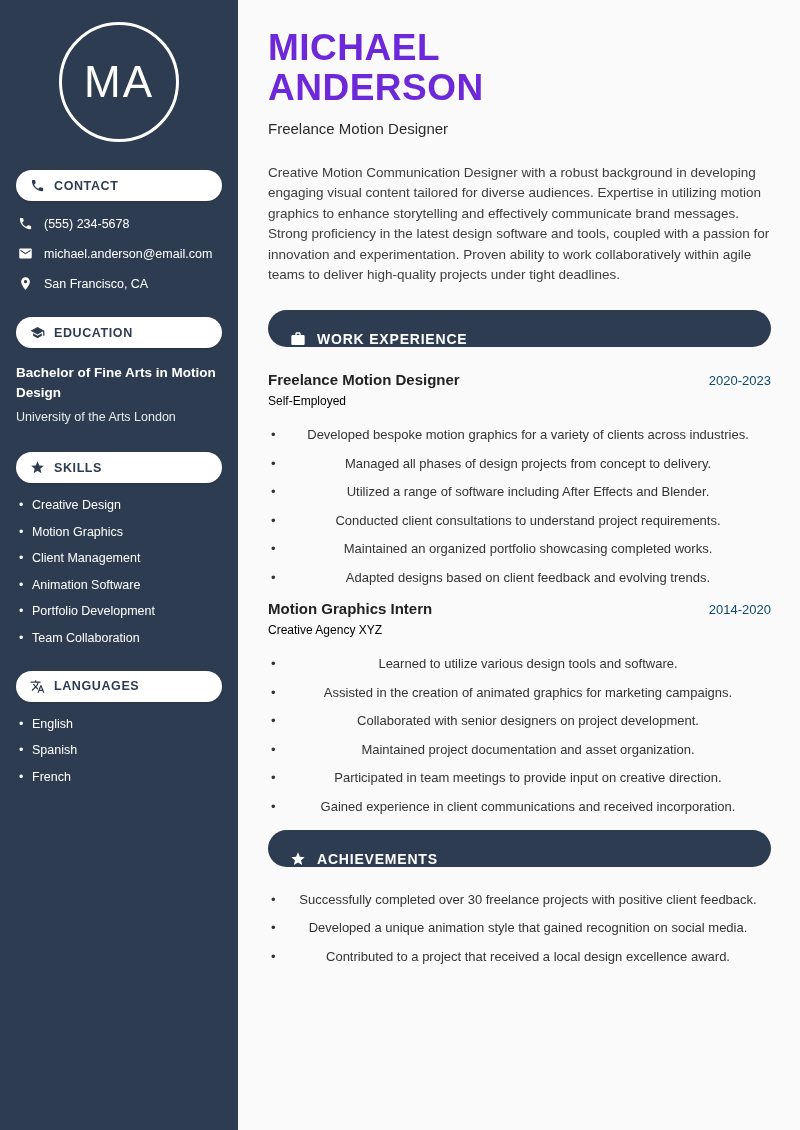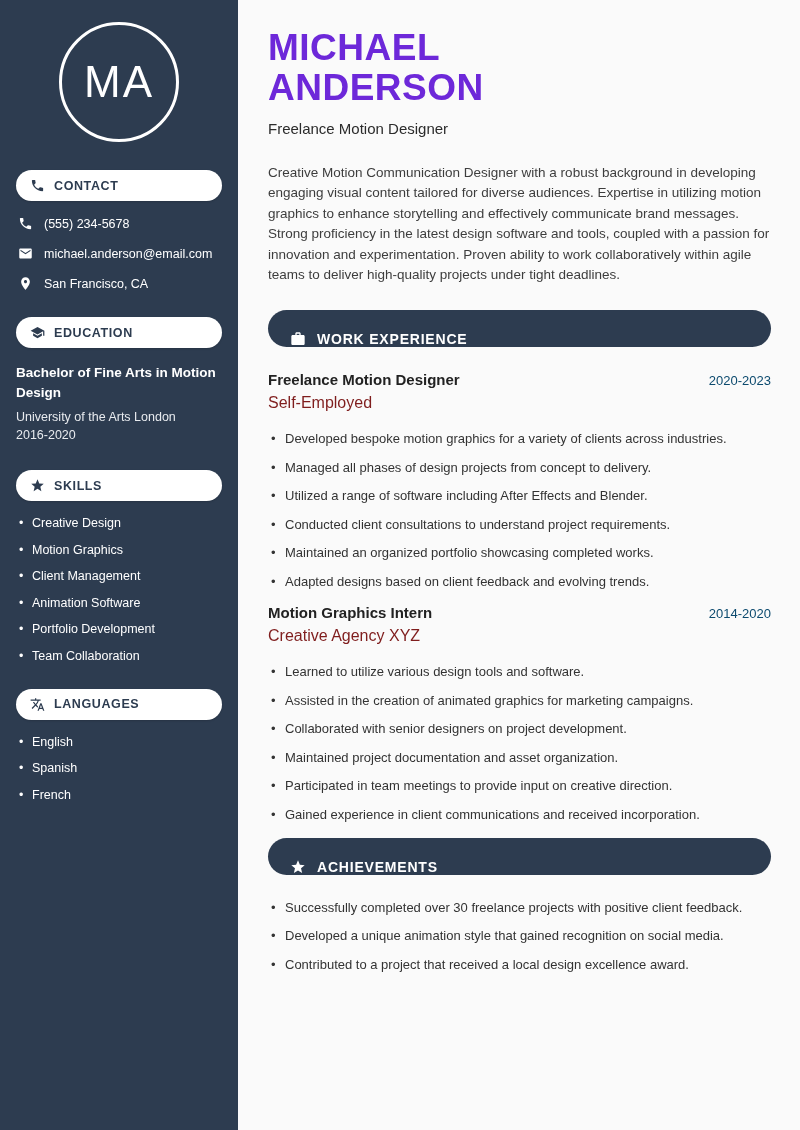--- a/index.html
+++ b/index.html
@@ -61,24 +61,24 @@
     display:flex; align-items:flex-end; gap:11px;
     padding:0 22px; margin:0 0 24px 0;
     font-weight:bold; font-size:14px; letter-spacing:0.8px;
   }
   .banner svg { width:16px; height:16px; fill:#ffffff; flex-shrink:0; }
 
   .job { margin-bottom:14px; }
   .job-head { display:flex; justify-content:space-between; align-items:baseline; }
   .job-name { font-size:15px; font-weight:bold; color:#222222; }
   .job-dates { font-size:13px; color:#0c4a6e; }
-  .job-company { font-size:16px; color:#7f1d1d; margin:6px 0 18px 0; }
+  .job-company { font-size:12px; color:#000000; margin:6px 0 18px 0; }
 
   .bullets { list-style:none; }
-  .bullets li { font-size:13px; color:#333333; margin-bottom:11px; padding-left:17px; position:relative; line-height:1.35; }
+  .bullets li { font-size:13px; color:#333333; margin-bottom:11px; padding-left:17px; position:relative; line-height:1.35;text-align:center; }
   .bullets li::before { content:"\2022"; position:absolute; left:3px; top:0; }
 
   .achievements-banner { margin-top:6px; }
 </style>
 </head>
 <body>
 
 <div class="page">
 
   <aside class="sidebar">
@@ -116,21 +116,20 @@
 
     <div class="side-section">
       <div class="side-pill">
         <svg viewBox="0 0 24 24">
             <path d="M12 3L1 9l11 6 9-4.91V17h2V9L12 3zM5 13.18v4L12 21l7-3.82v-4L12 17l-7-3.82z"></path>
           </svg>
         <span>EDUCATION</span>
       </div>
       <div class="edu-degree">Bachelor of Fine Arts in Motion Design</div>
       <div class="edu-school">University of the Arts London</div>
-      <div class="edu-years">2016-2020</div>
     </div>
 
     <div class="side-section">
       <div class="side-pill">
         <svg viewBox="0 0 24 24">
             <path d="M12 17.27L18.18 21l-1.64-7.03L22 9.24l-7.19-.61L12 2 9.19 8.63 2 9.24l5.46 4.73L5.82 21z"></path>
           </svg>
         <span>SKILLS</span>
       </div>
       <ul class="side-list">

